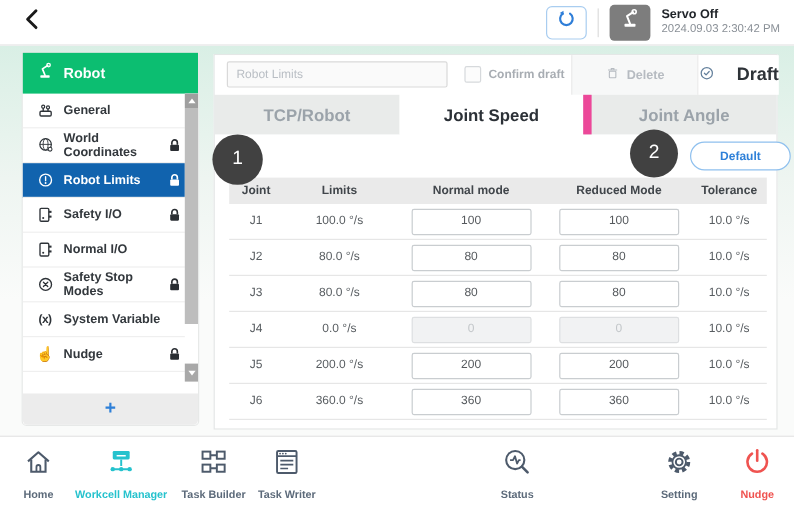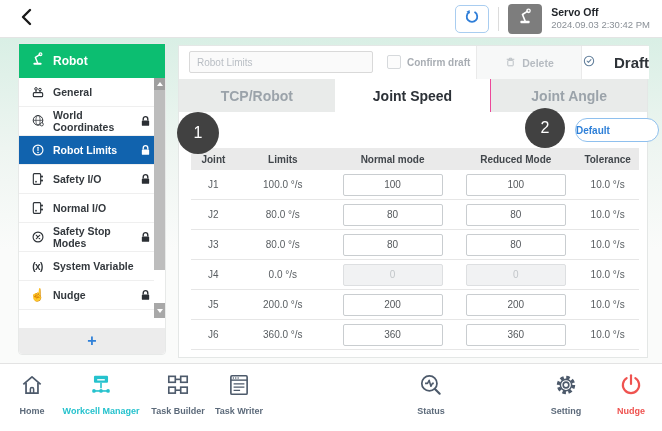--- a/index.html
+++ b/index.html
@@ -68,26 +68,26 @@
   .sec-delete { position:absolute; left:297px; top:0; width:105px; height:33px; background:#f7f8f8;
                 border-left:1px solid #eaeaea; display:flex; align-items:center; justify-content:center;
                 gap:5px; color:#b6bbc1; font-size:10.5px; font-weight:bold; }
   .sec-draft { position:absolute; left:402px; top:0; width:68px; height:33px; background:#fff;
                border-left:1px solid #eaeaea; display:flex; align-items:center; justify-content:space-between;
                gap:5px; color:#2e3338; font-size:15px; font-weight:bold; cursor:pointer; }
 
   .tabs { position:absolute; left:0; top:33px; width:100%; height:33px; display:flex; }
   .tab { flex:1; display:flex; align-items:center; justify-content:center; font-size:14px;
          font-weight:bold; background:#e9ebea; color:#9ba3aa; cursor:pointer; }
-  .tab + .tab { border-left:1px solid #ec4899; }
+  .tab + .tab { border-left:7px solid #ec4899; }
   .tab.active { background:#fff; color:#2c3137; border-left:none; }
 
   .default-btn { position:absolute; left:396px; top:72px; width:84px; height:24px; background:#fff;
                  border:1px solid #8fc0ee; border-radius:12px; color:#2f80d8; font-size:10px;
-                 font-weight:bold; display:flex; align-items:center; cursor:pointer; }
+                 font-weight:bold; display:flex; align-items:center; justify-content:center; cursor:pointer; }
 
   .jtable { position:absolute; left:12px; top:102px; width:448px; }
   .thead { display:flex; height:22px; background:#eaeaea; align-items:center; }
   .thead span { font-size:10px; font-weight:bold; color:#41464b; text-align:center; }
   .trow { display:flex; height:30px; align-items:center; border-bottom:1px solid #e6e6e6; }
   .trow span { font-size:10px; color:#585d61; text-align:center; }
   .c-joint { width:10%; } .c-limits { width:21%; } .c-normal { width:28%; }
   .c-reduced { width:27%; } .c-tol { width:14%; }
   .cellwrap { display:flex; align-items:center; justify-content:center; }
   .val-input { width:100px; height:22px; border:1px solid #c9cdd0; border-radius:2px; text-align:center;

